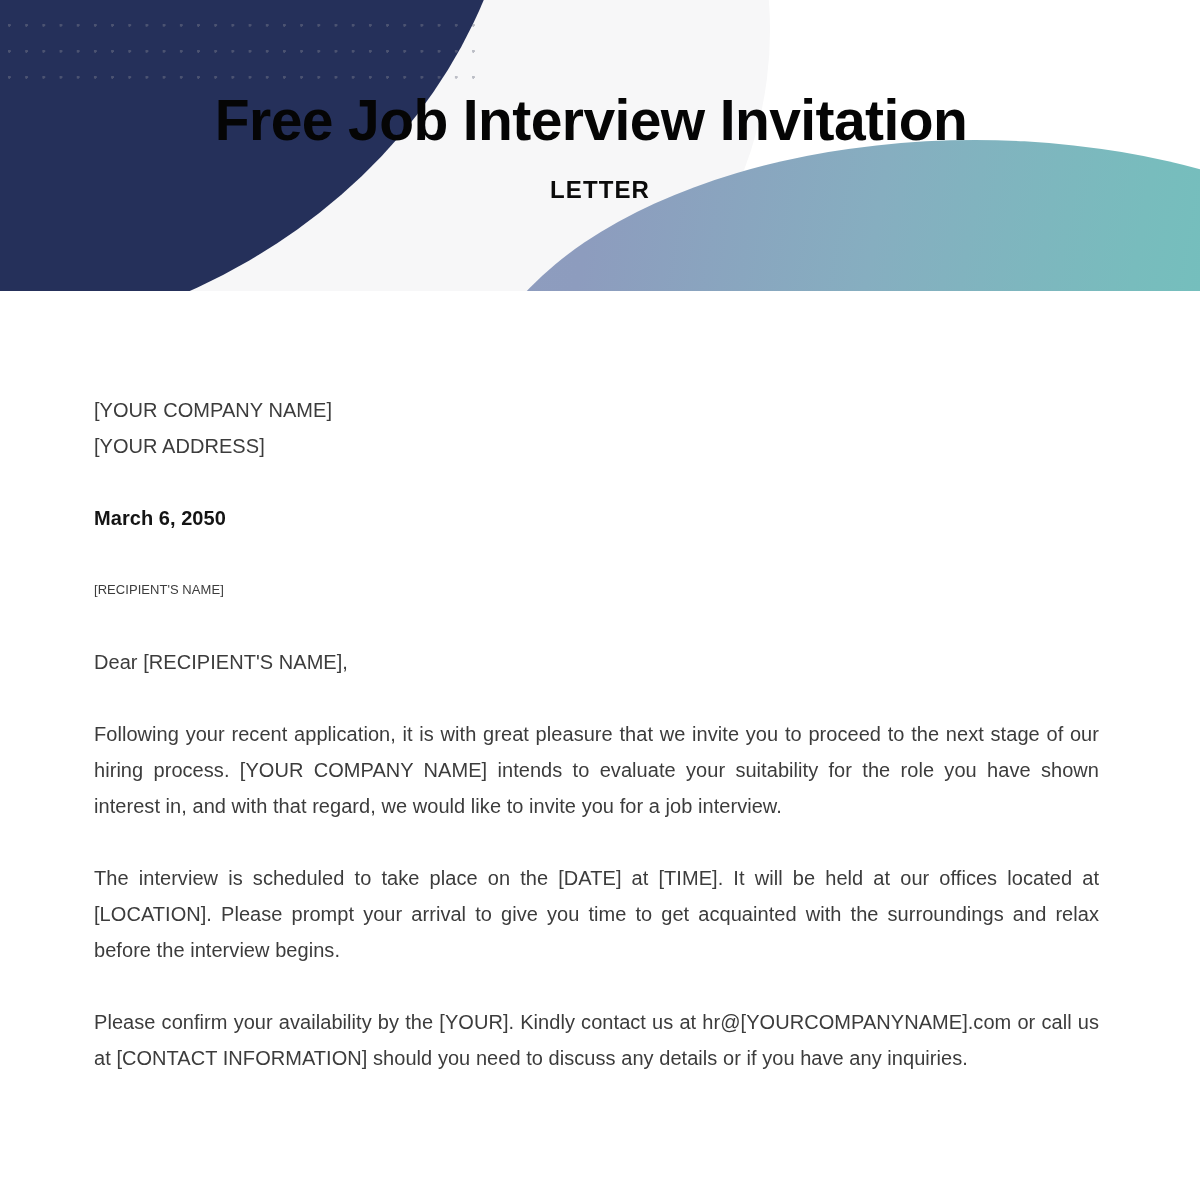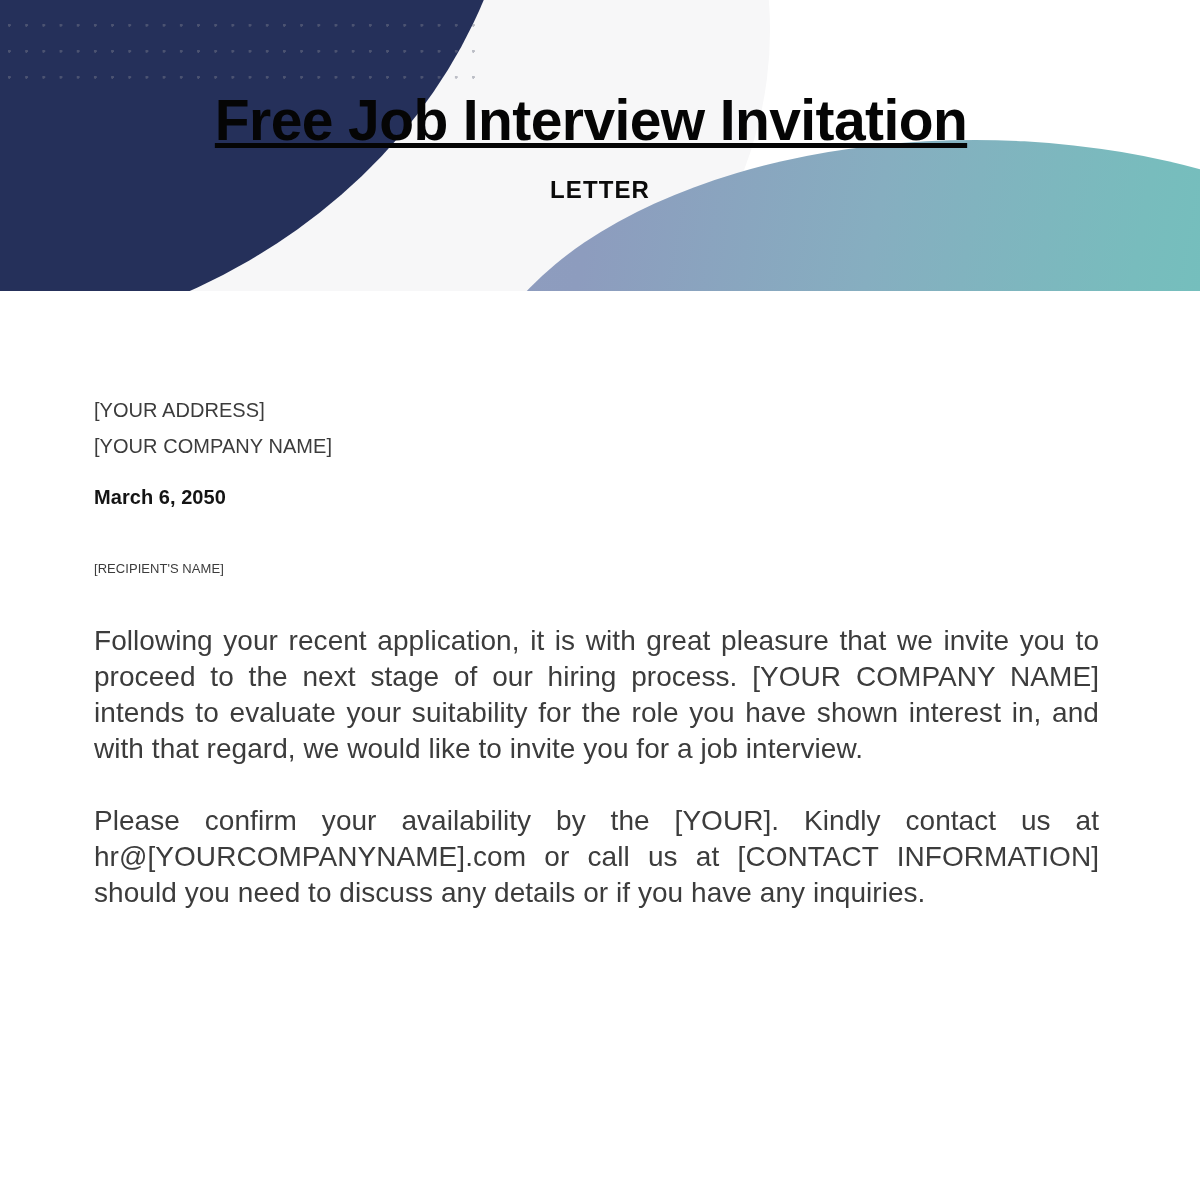--- a/index.html
+++ b/index.html
@@ -95,21 +95,20 @@
     left: 0;
     top: 86px;
     width: 1182px;
     text-align: center;
     font-size: 57px;
     line-height: 68px;
     font-weight: 800;
     letter-spacing: -0.6px;
     color: #050505;
     white-space: nowrap;
-    text-decoration: underline;
   }
 
   .doc-subtitle {
     position: absolute;
     left: 0;
     top: 178px;
     width: 1200px;
     text-align: center;
     font-size: 24px;
     line-height: 24px;
@@ -128,21 +127,21 @@
 
   .addr-block {
     font-size: 20px;
     line-height: 36px;
     color: #3c3c3c;
     letter-spacing: 0.05px;
   }
   .addr-line { display: block; white-space: nowrap; }
 
   .letter-date {
-    margin-top: 15px;
+    margin-top: 36px;
     font-size: 20px;
     line-height: 36px;
     font-weight: 700;
     color: #141414;
     letter-spacing: 0.05px;
   }
 
   .recipient-block {
     margin-top: 36px;
     font-size: 13px;
@@ -154,21 +153,21 @@
   .salutation {
     margin-top: 36px;
     font-size: 20px;
     line-height: 36px;
     color: #3c3c3c;
     letter-spacing: 0.05px;
   }
 
   .para {
     margin-top: 36px;
-    font-size: 28px;
+    font-size: 20px;
     line-height: 36px;
     color: #3c3c3c;
     text-align: justify;
     text-justify: inter-word;
     letter-spacing: 0.05px;
   }
 </style>
 </head>
 <body>
 
@@ -182,29 +181,31 @@
   </div>
 
   <div class="header-text">
     <div class="doc-title">Free Job Interview Invitation</div>
     <div class="doc-subtitle">LETTER</div>
   </div>
 
   <div class="letter-body">
 
     <div class="addr-block">
+      <span class="addr-line">[YOUR COMPANY NAME]</span>
       <span class="addr-line">[YOUR ADDRESS]</span>
-      <span class="addr-line">[YOUR COMPANY NAME]</span>
     </div>
 
     <div class="letter-date">March 6, 2050</div>
 
     <div class="recipient-block">
       <span class="addr-line">[RECIPIENT'S NAME]</span>
     </div>
 
+    <div class="salutation">Dear [RECIPIENT'S NAME],</div>
 
     <p class="para">Following your recent application, it is with great pleasure that we invite you to proceed to the next stage of our hiring process. [YOUR COMPANY NAME] intends to evaluate your suitability for the role you have shown interest in, and with that regard, we would like to invite you for a job interview.</p>
+    <p class="para">The interview is scheduled to take place on the [DATE] at [TIME]. It will be held at our offices located at [LOCATION]. Please prompt your arrival to give you time to get acquainted with the surroundings and relax before the interview begins.</p>
     <p class="para">Please confirm your availability by the [YOUR]. Kindly contact us at hr@[YOURCOMPANYNAME].com or call us at [CONTACT INFORMATION] should you need to discuss any details or if you have any inquiries.</p>
 
   </div>
 
 </div>
 
 </body></html>

